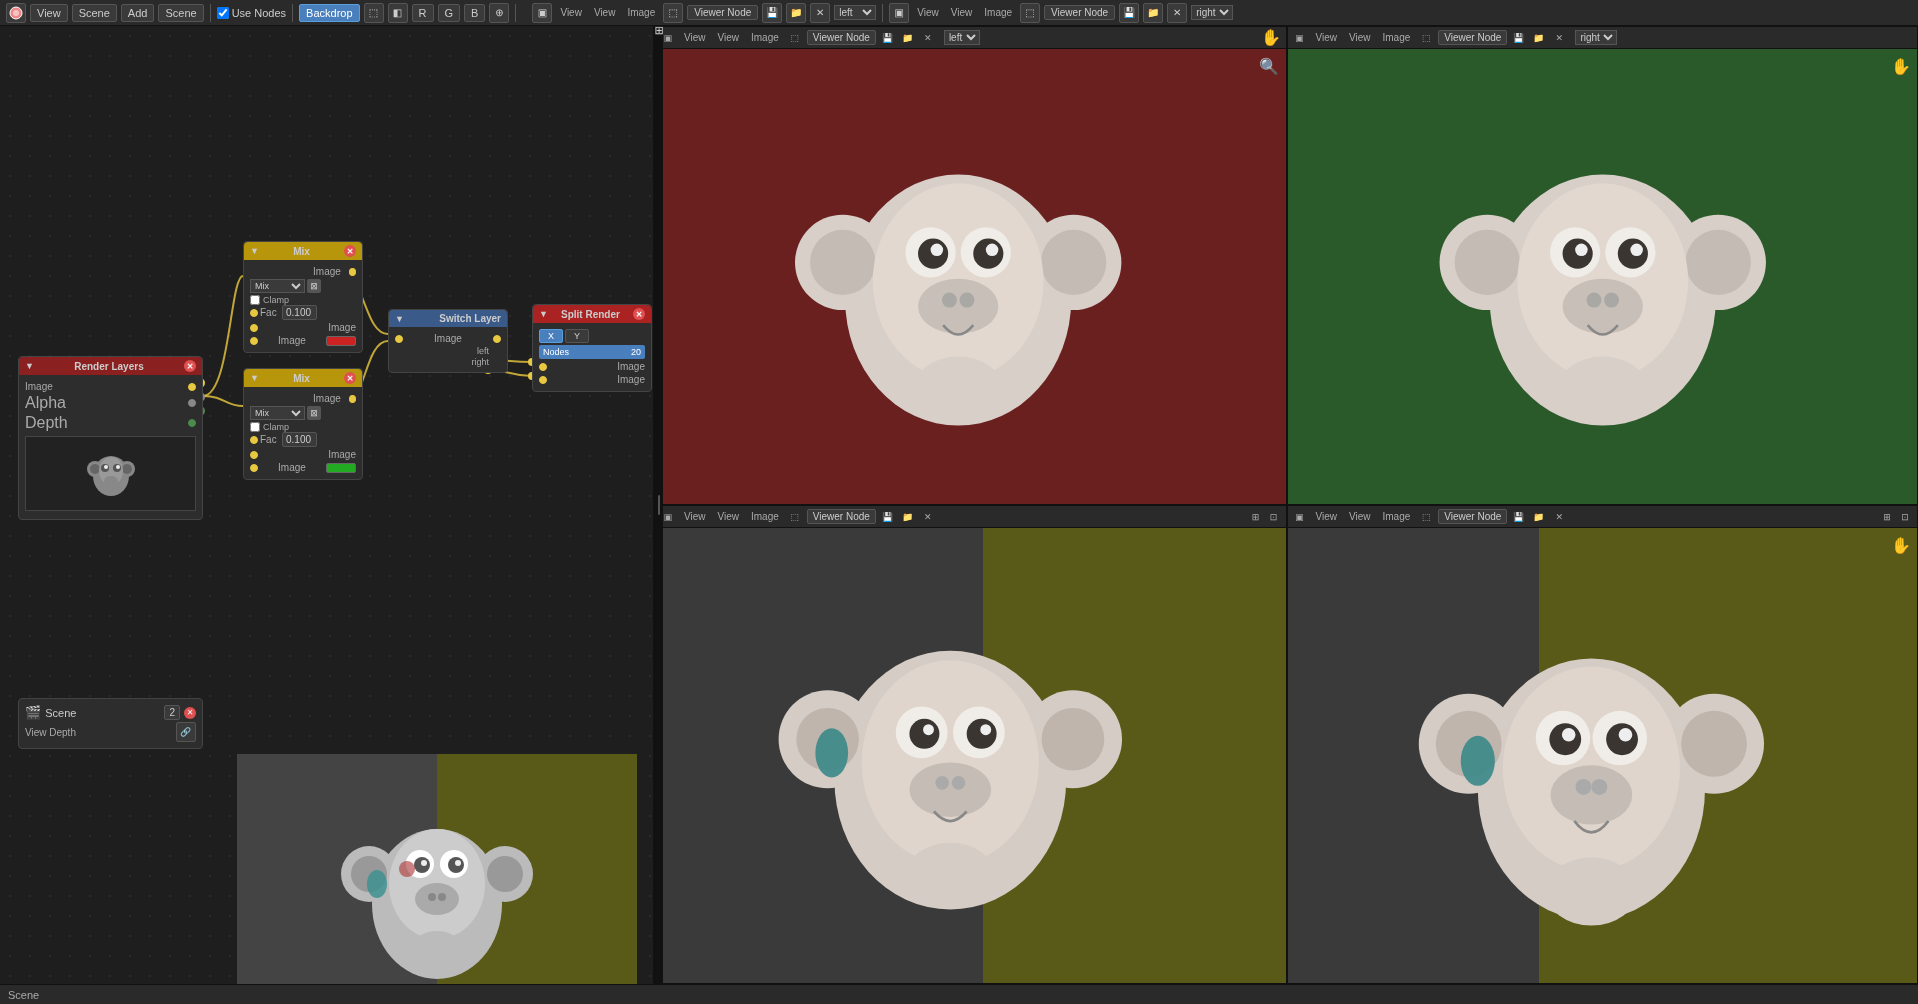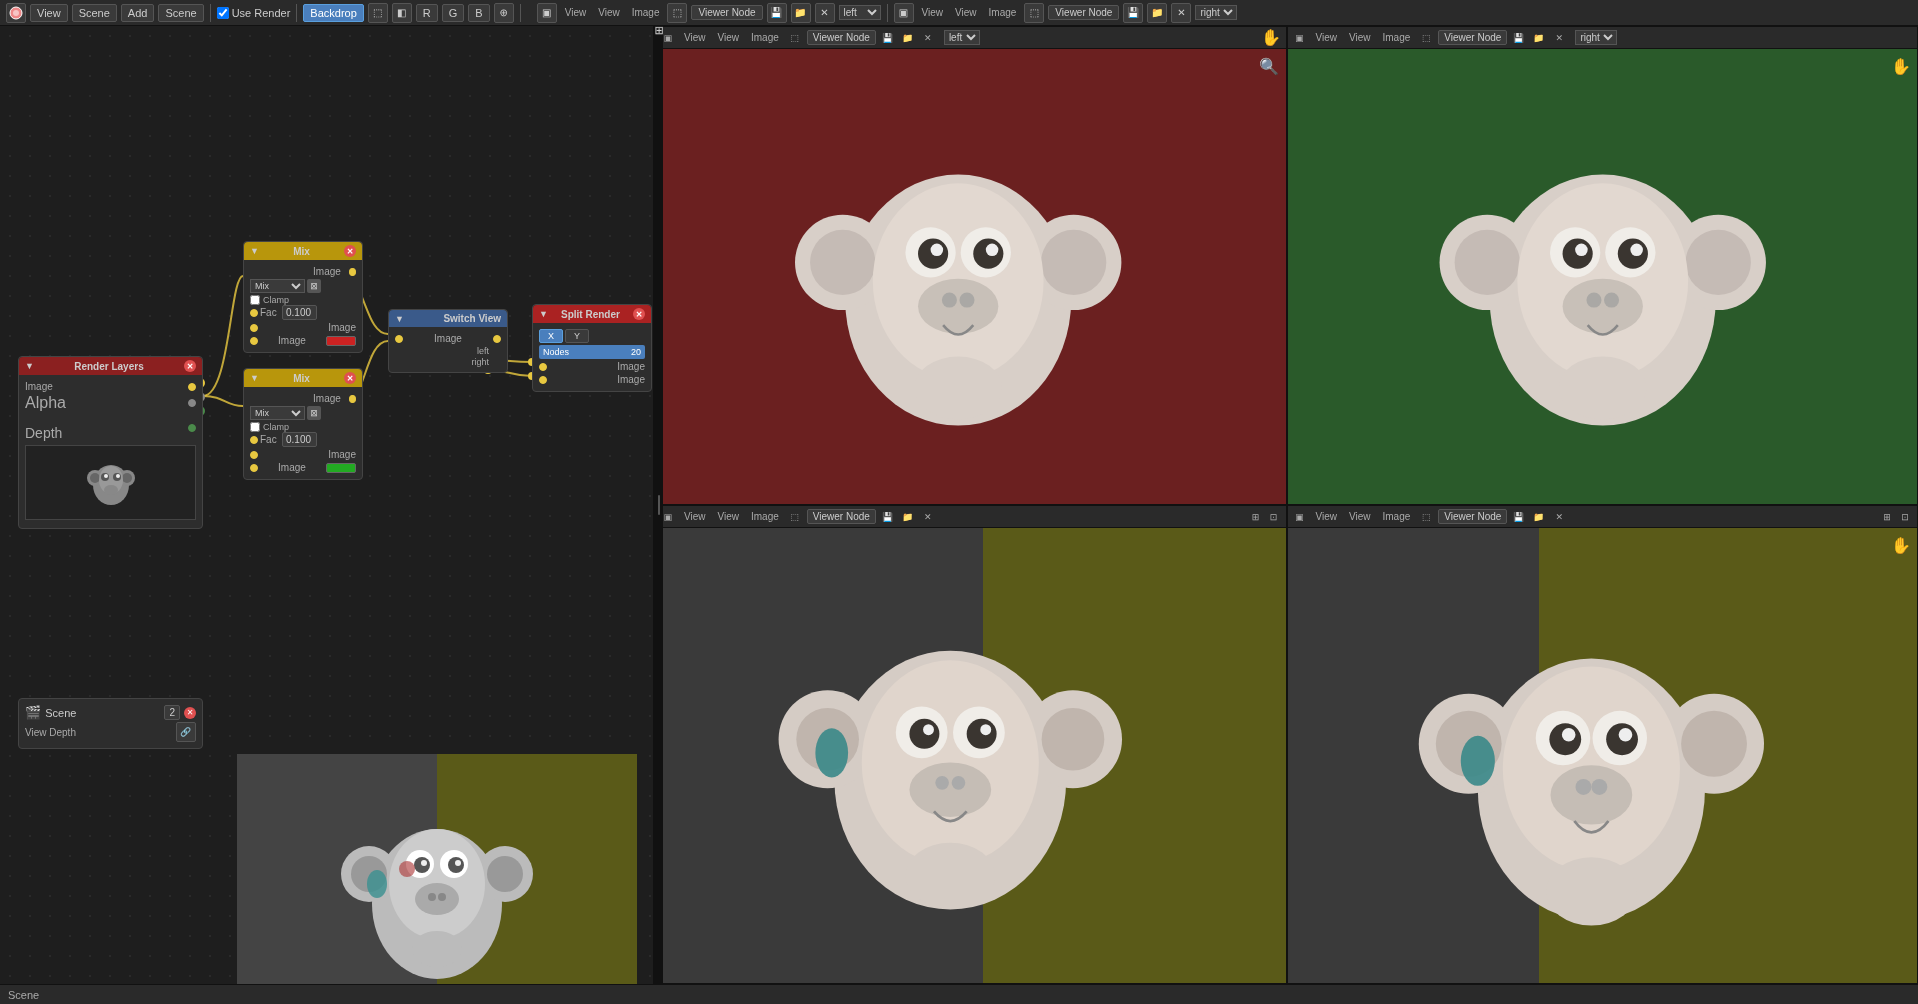--- a/index.html
+++ b/index.html
@@ -332,21 +332,21 @@
       <circle cx="7" cy="7" r="3" fill="#fff" opacity="0.5"></circle>
     </svg>
   </div>
   <button class="toolbar-btn">View</button>
   <button class="toolbar-btn">Scene</button>
   <button class="toolbar-btn">Add</button>
   <button class="toolbar-btn">Scene</button>
   <div class="toolbar-separator"></div>
   <label class="toolbar-checkbox">
     <input type="checkbox" checked="" style="width: 12px; height: 12px;">
-    <span>Use Render</span>
+    <span>Use Nodes</span>
   </label>
   <div class="toolbar-separator"></div>
   <button class="toolbar-btn active">Backdrop</button>
   <div class="toolbar-icon">⬚</div>
   <div class="toolbar-icon">◧</div>
   <button class="toolbar-btn">R</button>
   <button class="toolbar-btn">G</button>
   <button class="toolbar-btn">B</button>
   <div class="toolbar-icon">⊕</div>
   <div class="toolbar-separator"></div>
@@ -429,21 +429,21 @@
         <div class="node-body">
           <div class="node-row">
             <span style="color:#aaa; font-size:10px;">Image</span>
             <div class="node-socket socket-yellow"></div>
           </div>
           <div class="node-row">
             <span style="color:#aaa; font-size:16px;">Alpha</span>
             <div class="node-socket socket-gray"></div>
           </div>
           <div class="node-row">
-            <span style="color:#aaa; font-size:14px;margin-top:11px;">Depth</span>
+            <span style="color:#aaa; font-size:16px;">Depth</span>
             <div class="node-socket socket-green"></div>
           </div>
 
           <div style="width:100%;height:75px;background:#222;border:1px solid #444;margin:4px 0;display:flex;align-items:center;justify-content:center;">
             <svg width="60" height="65" viewBox="0 0 60 65">
 
               <ellipse cx="30" cy="35" rx="18" ry="20" fill="#888"></ellipse>
               <ellipse cx="14" cy="28" rx="8" ry="8" fill="#888"></ellipse>
               <ellipse cx="46" cy="28" rx="8" ry="8" fill="#888"></ellipse>
               <ellipse cx="14" cy="28" rx="5" ry="5" fill="#666"></ellipse>
@@ -544,21 +544,21 @@
             <div class="node-socket socket-yellow"></div>
             <span style="color:#aaa; font-size:10px;">Image</span>
             <div class="color-swatch" style="background:#22aa22;"></div>
           </div>
         </div>
       </div>
 
       <div class="node-box switch-view-node" style="position:absolute; top:283px; left:388px; width:105px;">
         <div class="node-header node-header-blue">
           <span style="font-size:9px;">▼</span>
-          <span>Switch View</span>
+          <span>Switch Layer</span>
         </div>
         <div class="node-body">
           <div class="node-row">
             <div class="node-socket socket-yellow"></div>
             <span style="color:#aaa; font-size:10px; flex:1; text-align:center;">Image</span>
             <div class="node-socket socket-yellow"></div>
           </div>
           <div style="color:#aaa; font-size:9px; text-align:right; margin:1px 0; padding-right:12px;">left</div>
           <div style="color:#aaa; font-size:9px; text-align:right; margin:1px 0; padding-right:12px;">right</div>
         </div>

